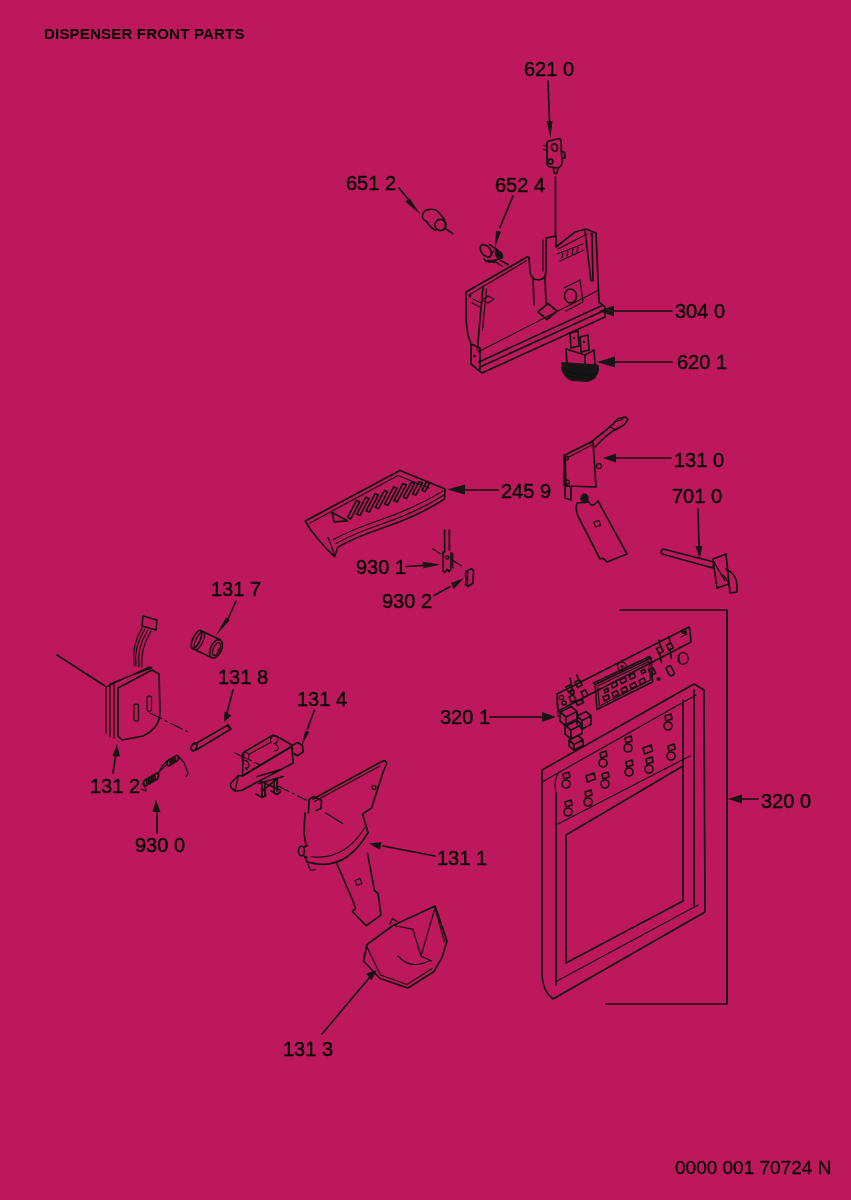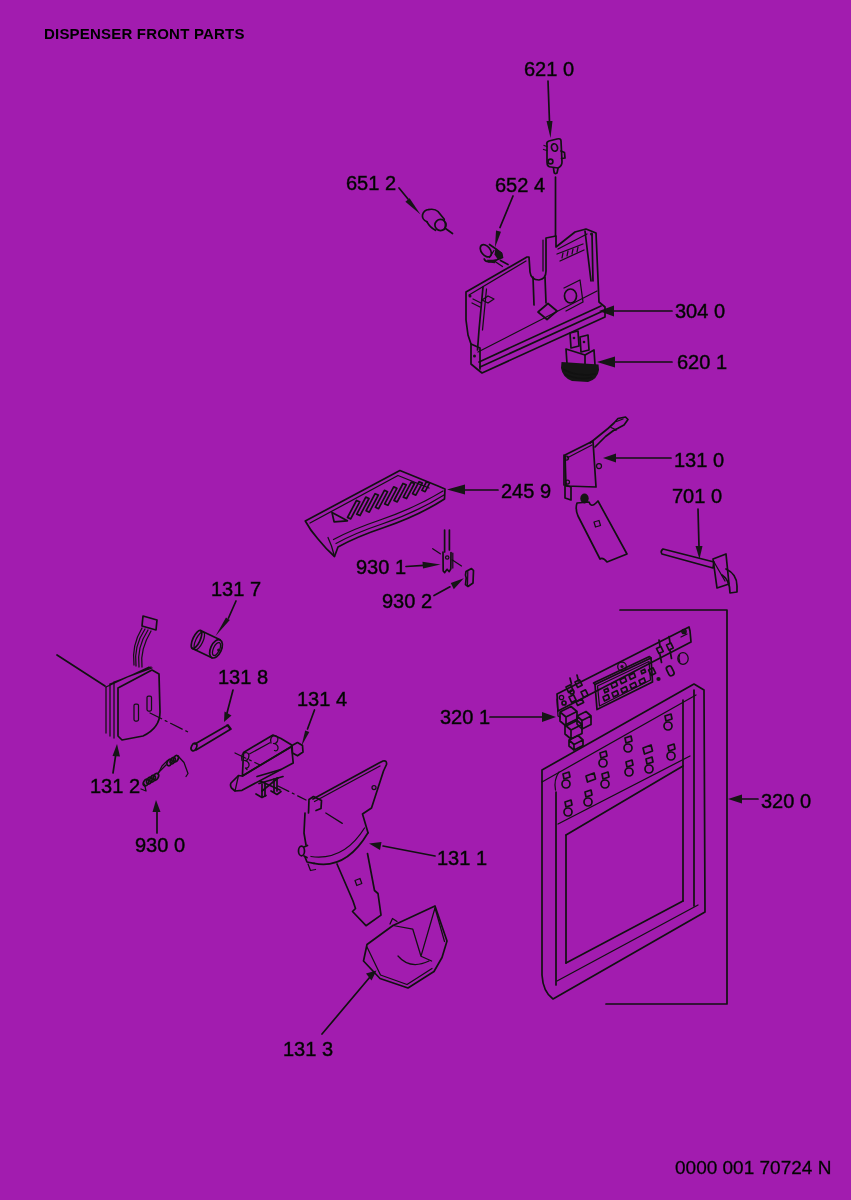--- a/index.html
+++ b/index.html
@@ -1,16 +1,16 @@
 <!DOCTYPE html>
 <html><head>
 <meta charset="utf-8">
 <style>
 html,body{margin:0;padding:0;background:#fff;}
-#page{position:relative;width:851px;height:1200px;background:#a21caf;overflow:hidden;}
+#page{position:relative;width:851px;height:1200px;background:#be185d;overflow:hidden;}
 svg{position:absolute;top:0;left:0;}
 text{font-family:"Liberation Sans",sans-serif;fill:#000;}
 .lbl{font-size:20px;stroke:#111;stroke-width:0.5px;}
 .t{font-size:15px;font-weight:bold;letter-spacing:0.2px;}
 .code{font-size:19px;stroke:#111;stroke-width:0.3px;}
 path,line,polyline,circle,ellipse,rect{fill:none;stroke:#111;stroke-width:1.7;stroke-linecap:round;stroke-linejoin:round;}
 .f{fill:#151515;stroke:none;}
 .thin{stroke-width:1.25;}
 </style>
 </head>

